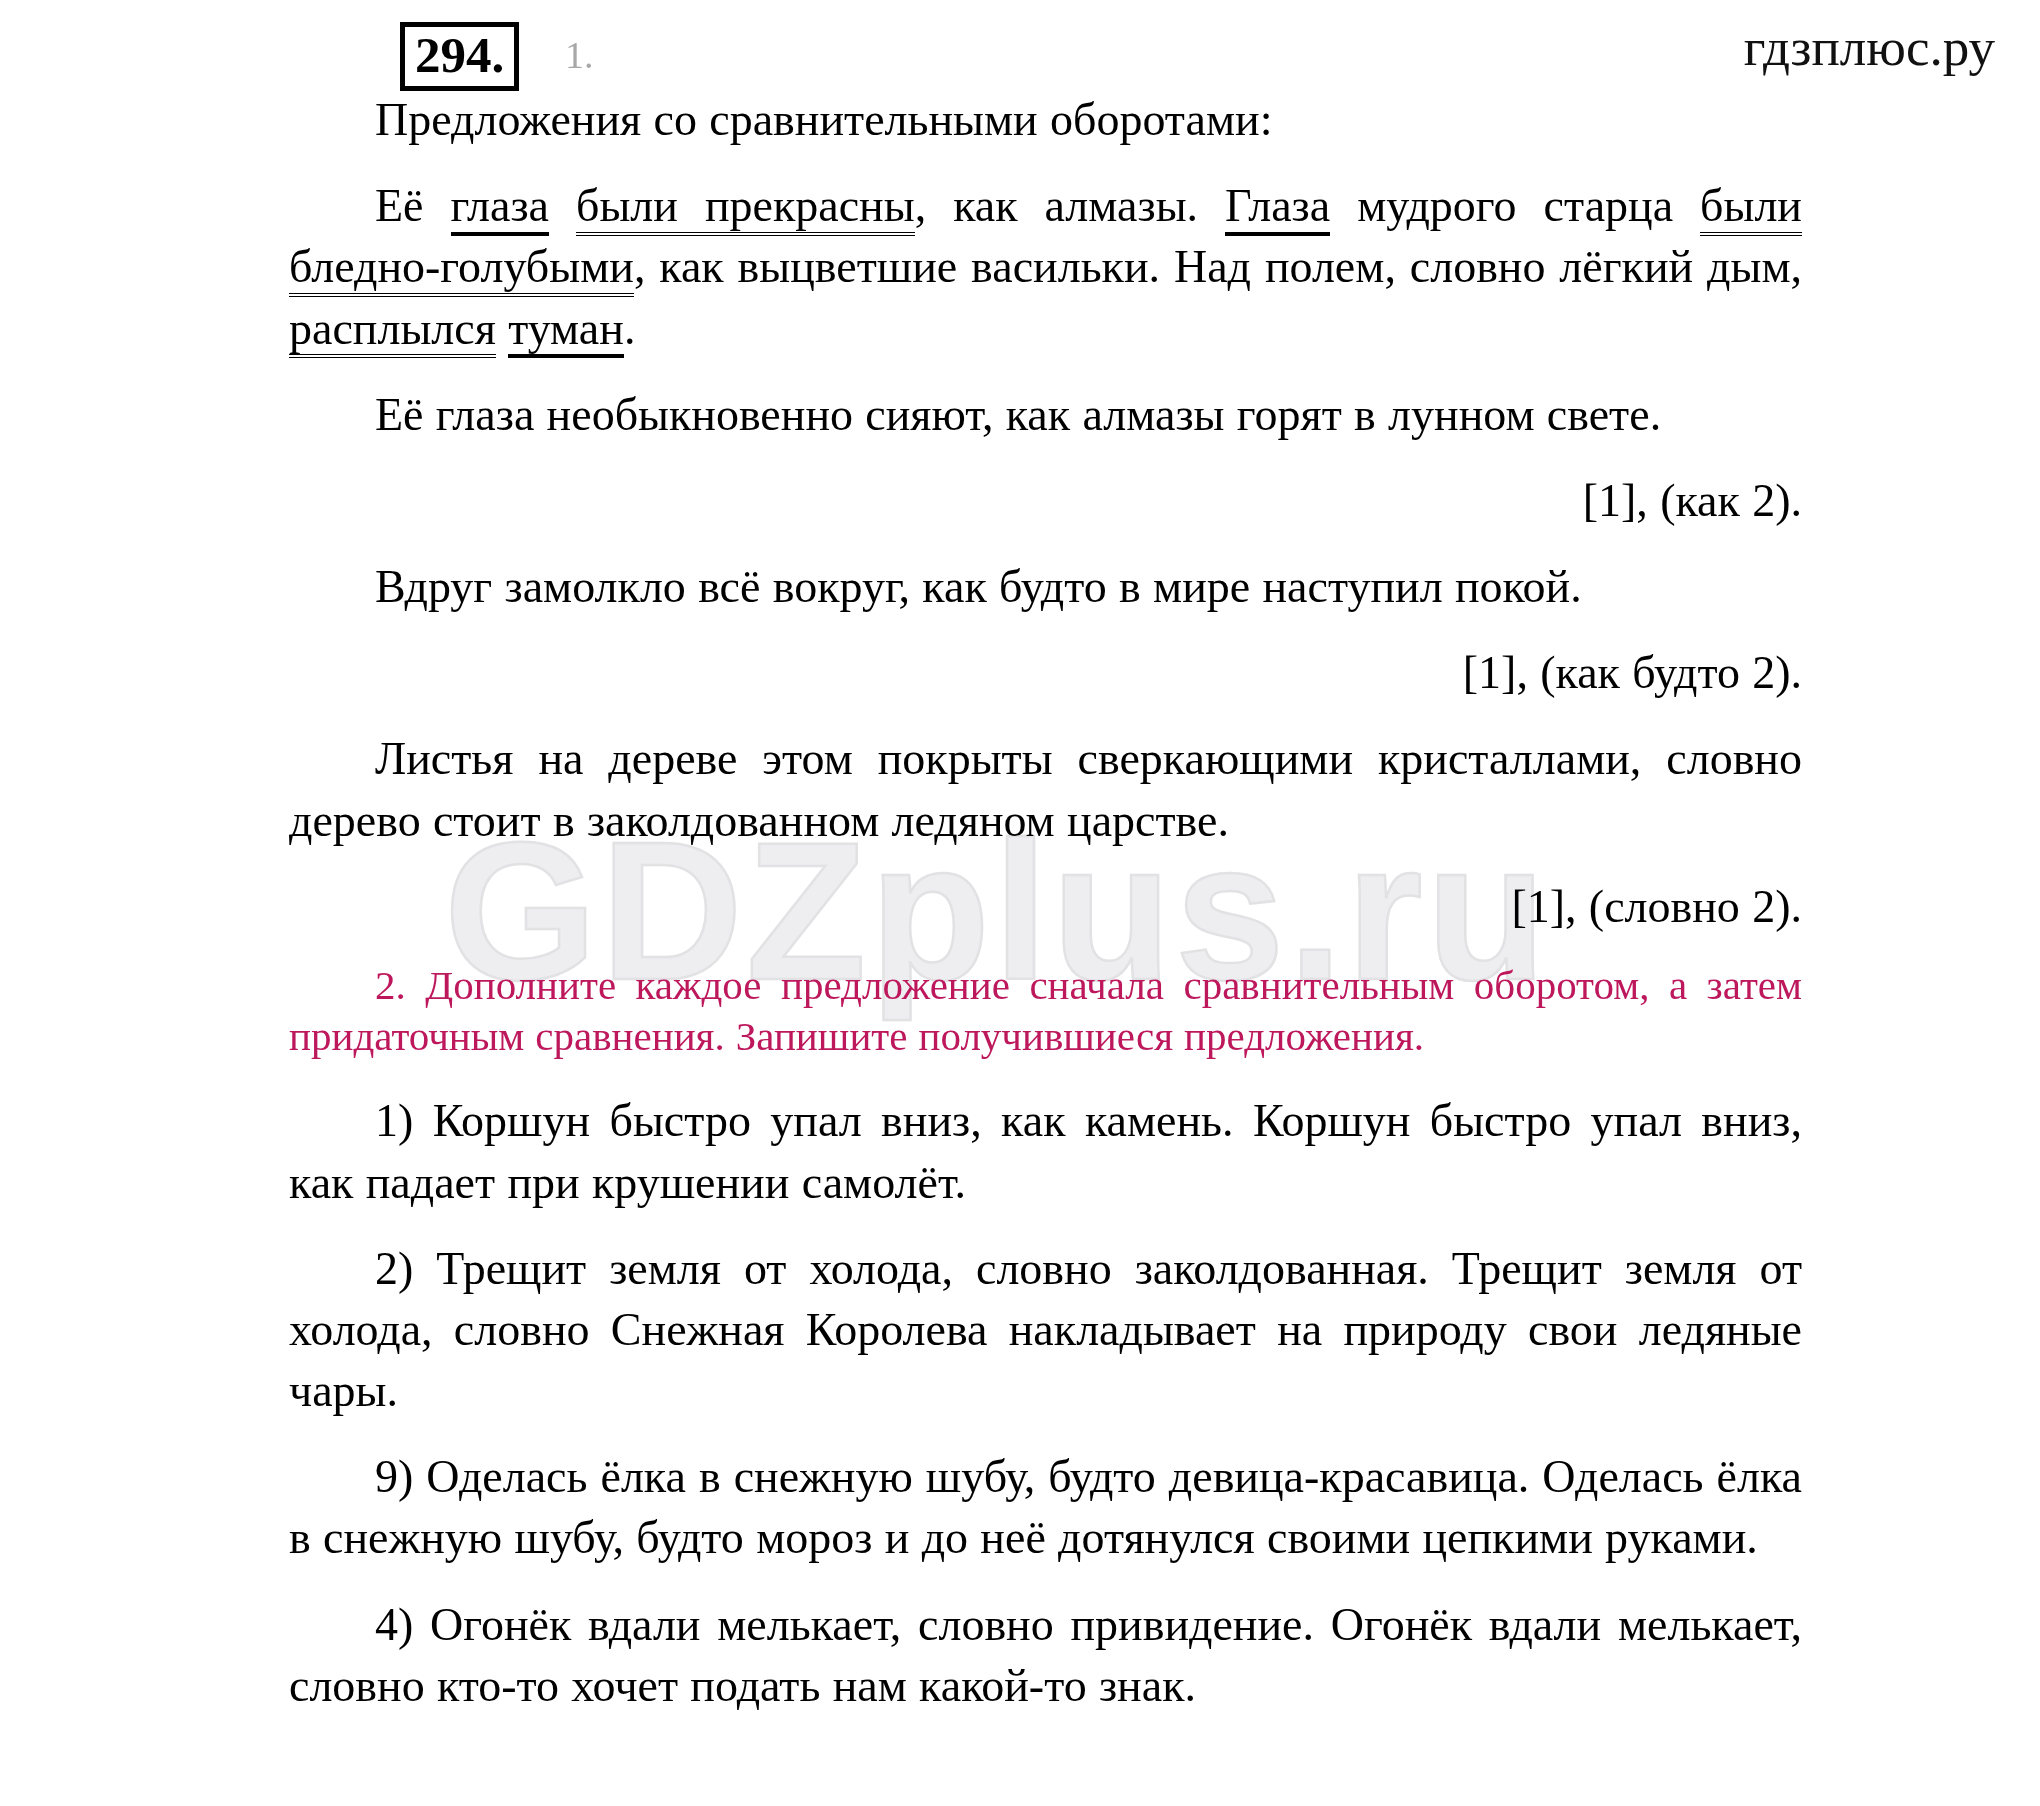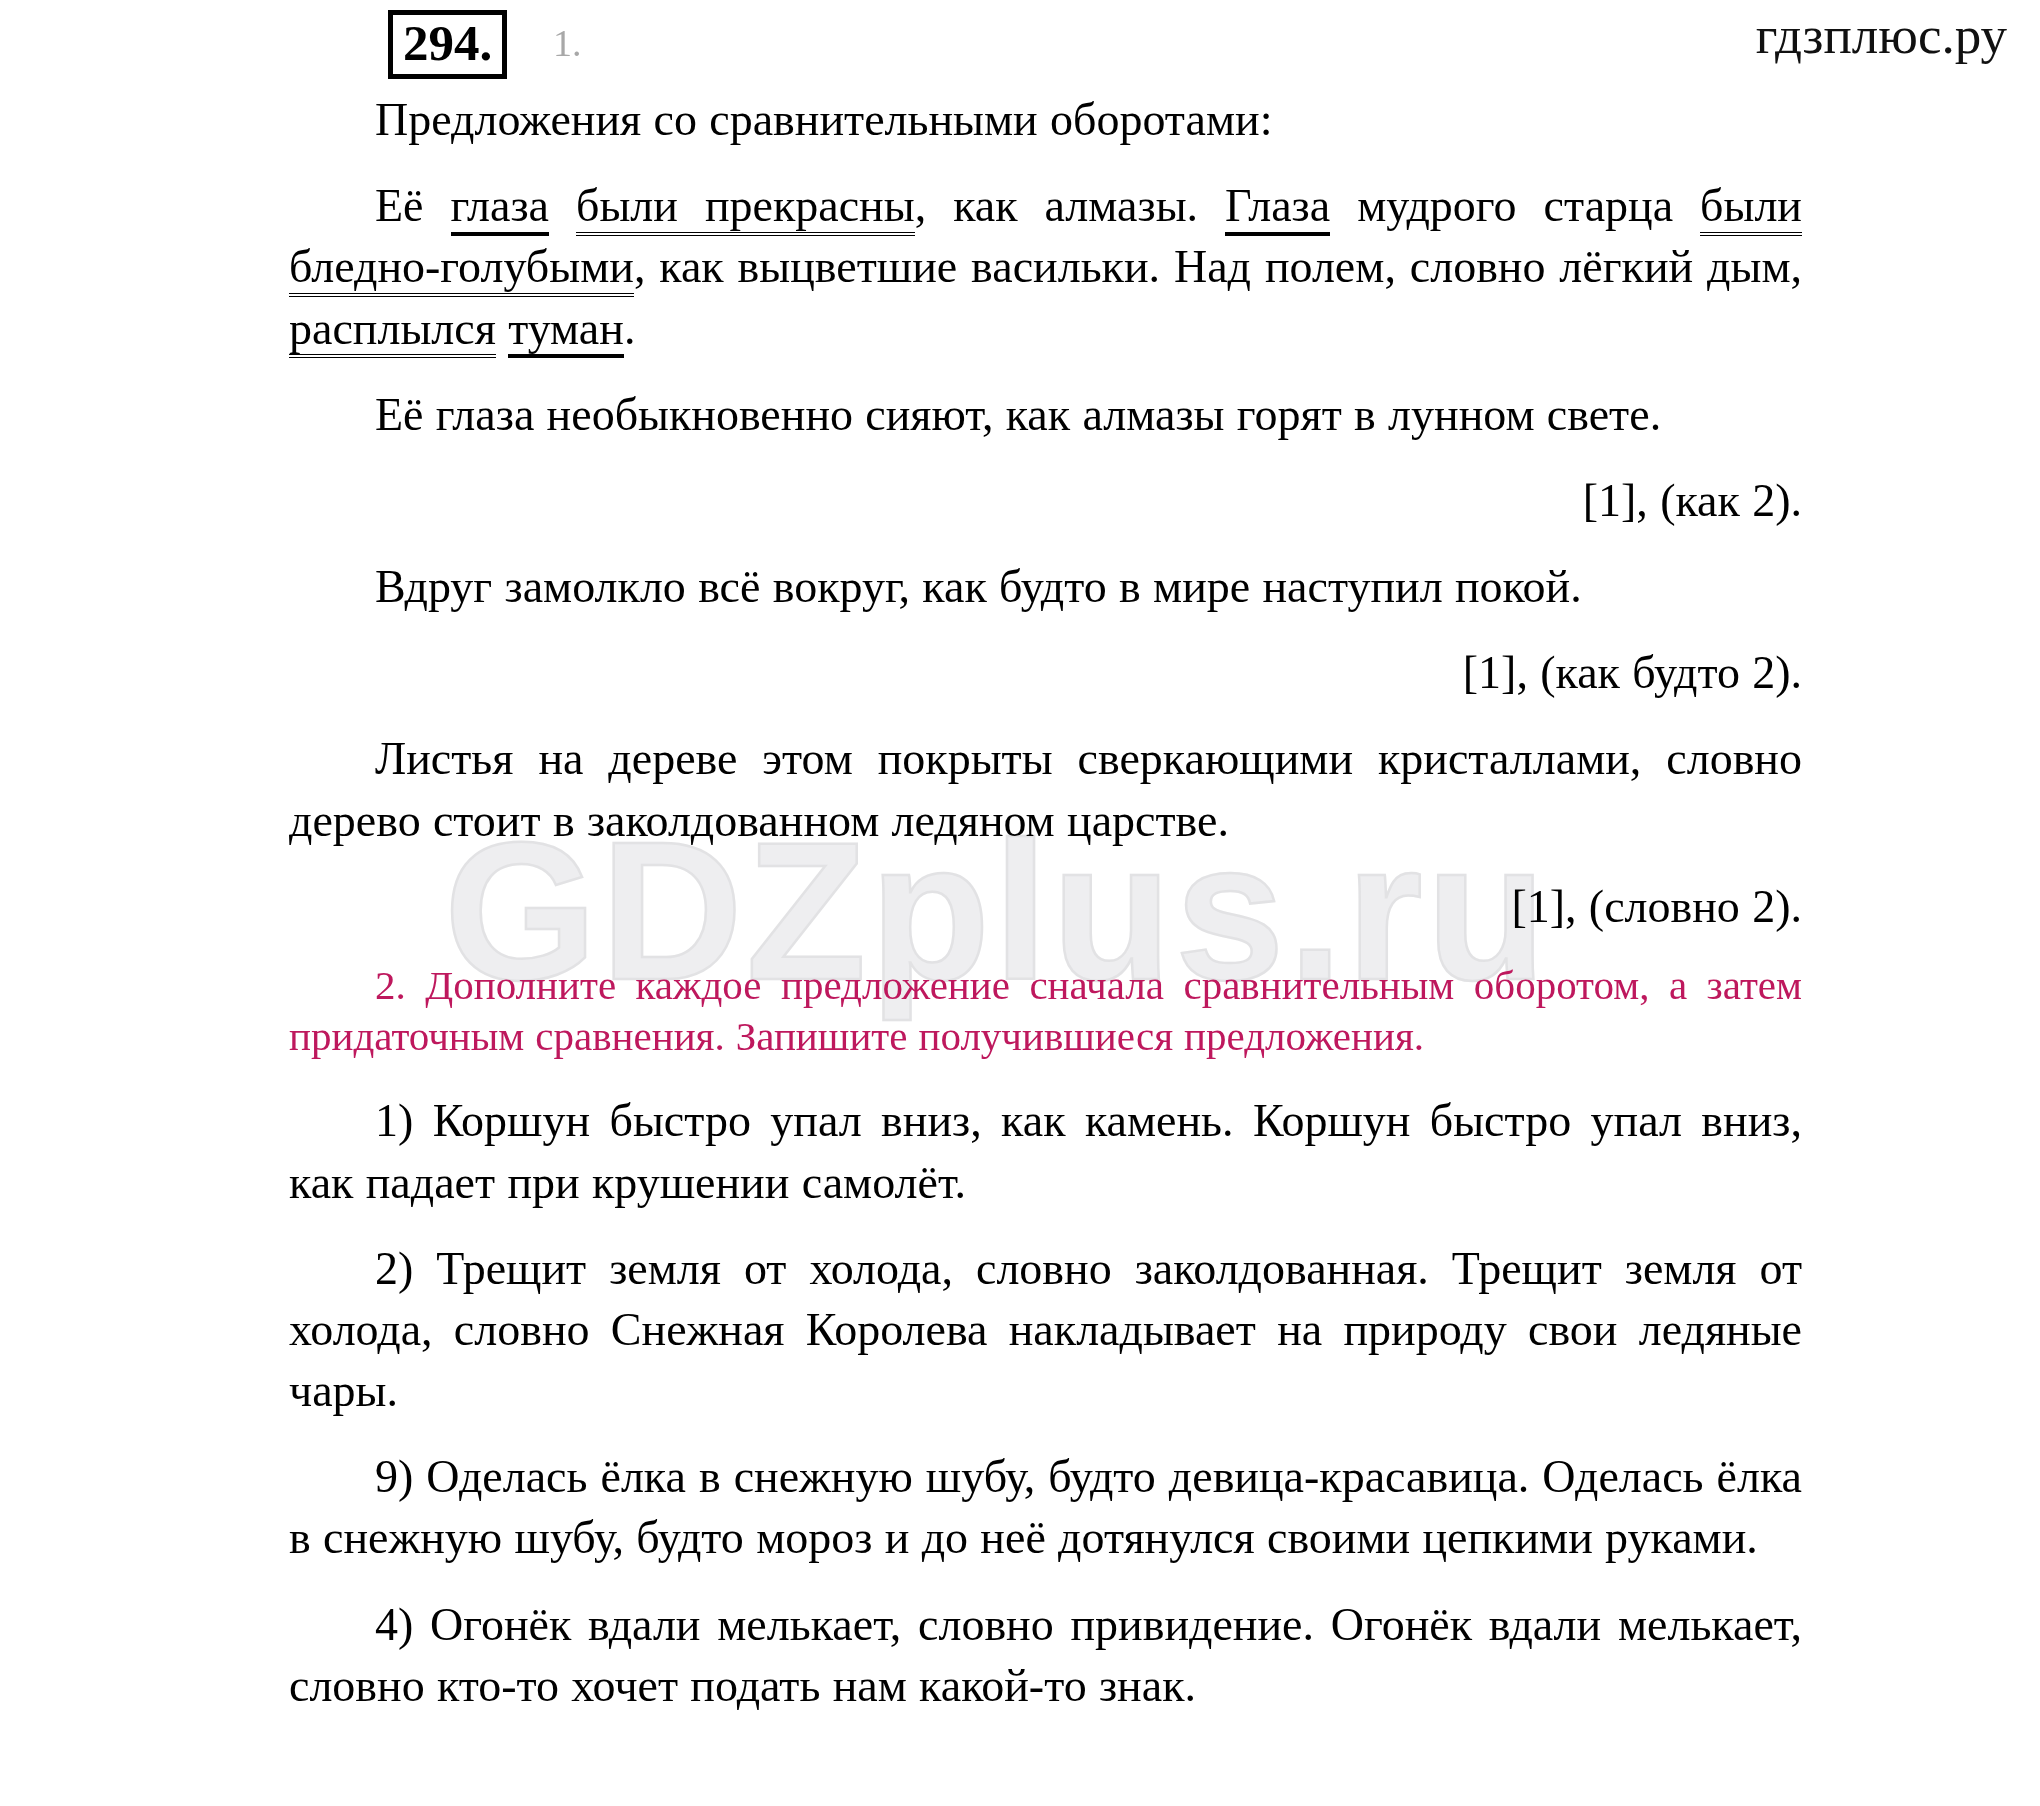--- a/index.html
+++ b/index.html
@@ -40,21 +40,21 @@
     white-space: nowrap;
   }
 
   
   #page {
     position: relative;
     z-index: 2;
     width: 2040px;
     height: 1807px;
     box-sizing: border-box;
-    padding: 0;
+    padding: 12px;
     text-decoration: underline;
   }
 
   
   #header-row {
     position: relative;
     height: 76px;
   }
   #exercise-number-box {
     position: absolute;

